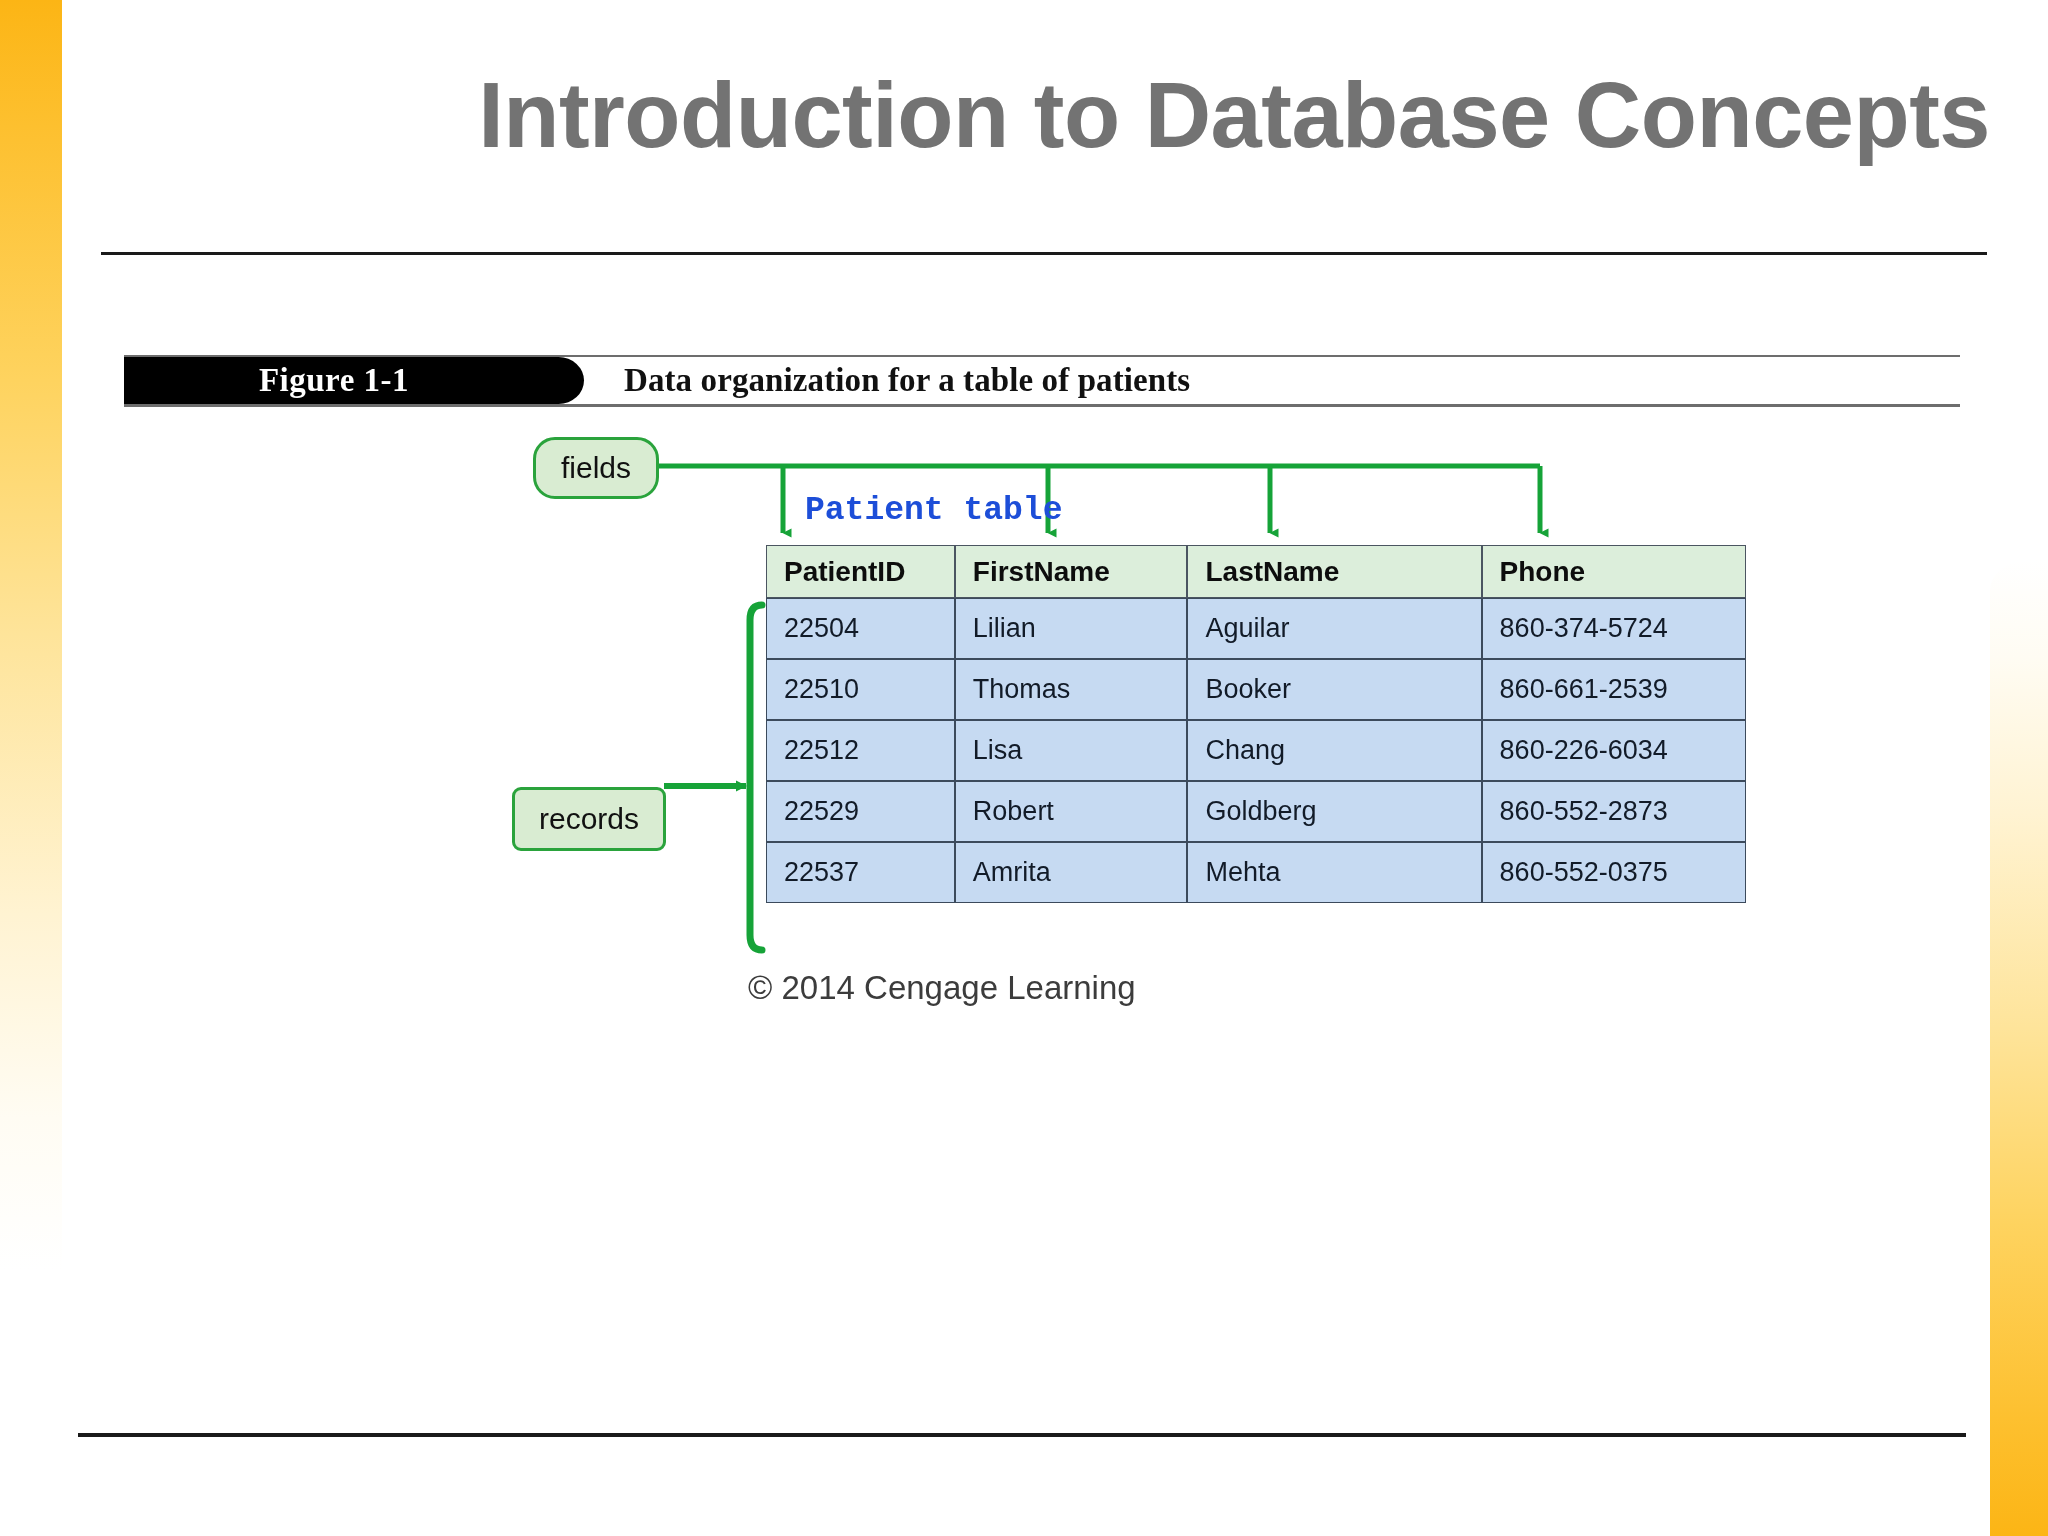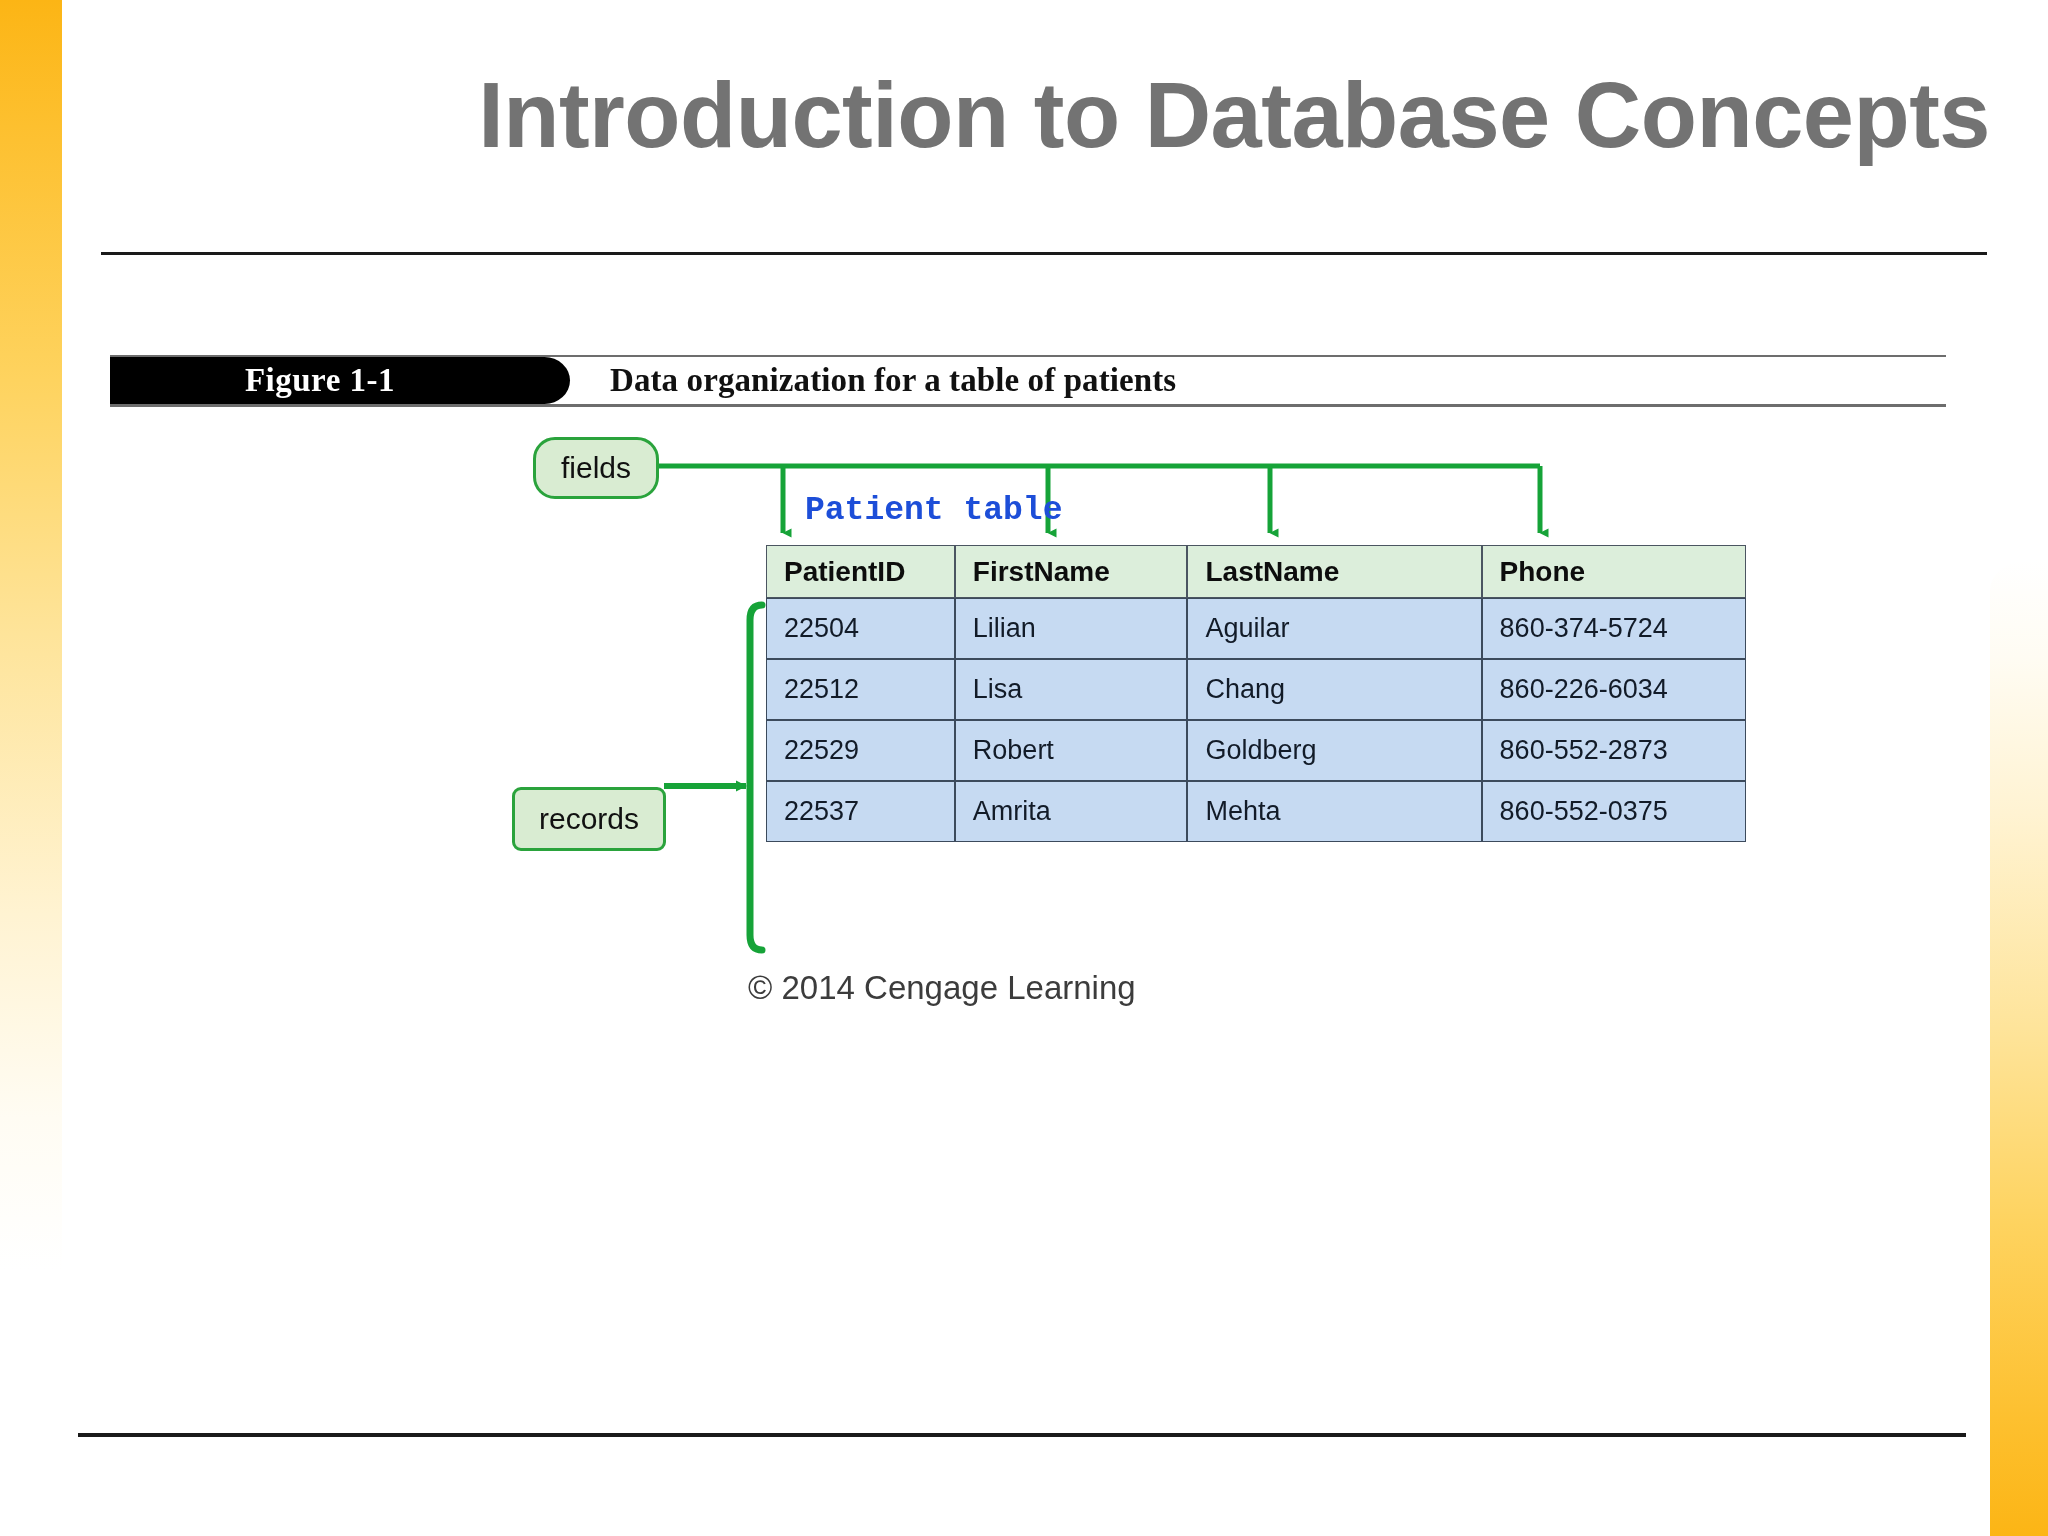--- a/index.html
+++ b/index.html
@@ -72,21 +72,21 @@
     left: 78px;
     top: 1433px;
     width: 1888px;
     height: 4px;
     background: #1a1a1a;
   }
 
   
   #figure-banner {
     position: absolute;
-    left: 110px;
+    left: 124px;
     top: 355px;
     width: 1836px;
     height: 52px;
   }
   #figure-banner .rule-top {
     position: absolute; left: 0; top: 0;
     width: 100%; height: 2px; background: #6d6d6d;
   }
   #figure-banner .rule-bottom {
     position: absolute; left: 0; bottom: 0;
@@ -265,20 +265,26 @@
     </tr>
   </thead>
   <tbody>
     <tr>
       <td class="col-id">22504</td>
       <td class="col-first">Lilian</td>
       <td class="col-last">Aguilar</td>
       <td class="col-phone">860-374-5724</td>
     </tr>
     <tr>
+      <td class="col-id">22510</td>
+      <td class="col-first">Thomas</td>
+      <td class="col-last">Booker</td>
+      <td class="col-phone">860-661-2539</td>
+    </tr>
+    <tr>
       <td class="col-id">22512</td>
       <td class="col-first">Lisa</td>
       <td class="col-last">Chang</td>
       <td class="col-phone">860-226-6034</td>
     </tr>
     <tr>
       <td class="col-id">22529</td>
       <td class="col-first">Robert</td>
       <td class="col-last">Goldberg</td>
       <td class="col-phone">860-552-2873</td>

